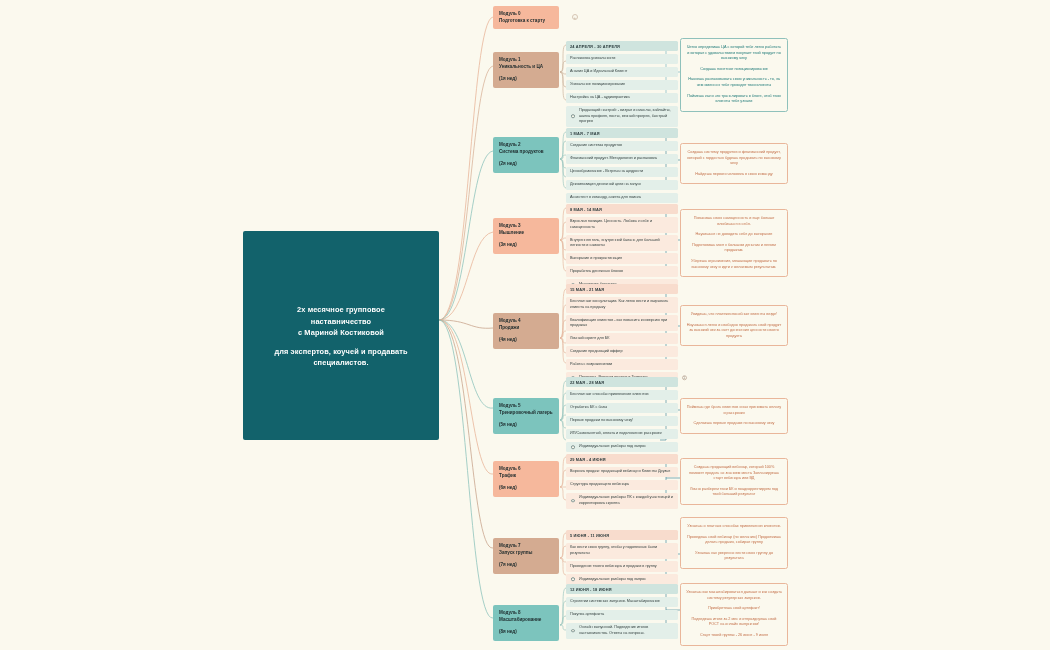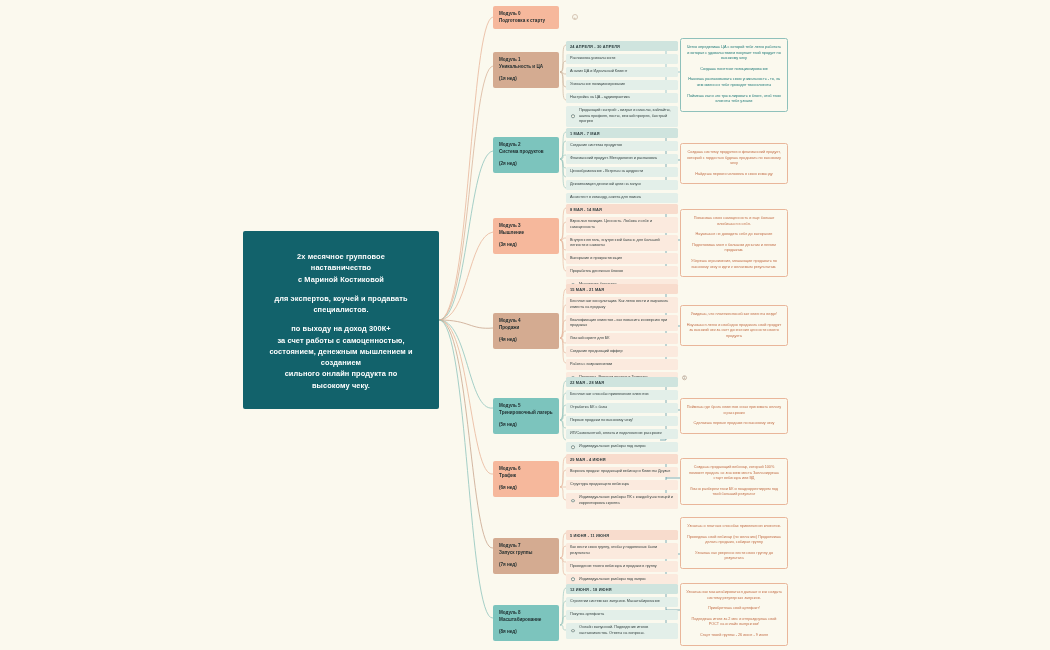--- a/index.html
+++ b/index.html
@@ -18,21 +18,21 @@
   #wires {
     position: absolute; left: 0; top: 0;
     width: 1050px; height: 650px;
     pointer-events: none;
   }
 
   
   .root-node {
     position: absolute;
     left: 243px; top: 231px;
-    width: 196px; height: 178px;
+    width: 196px; height: 209px;
     background: #12626b;
     color: #ffffff;
     border-radius: 2px;
     padding: 10px 8px 8px 8px;
     text-align: center;
     font-size: 7.4px;
     font-weight: bold;
     line-height: 1.52;
     letter-spacing: 0.1px;
     display: flex;
@@ -178,26 +178,20 @@
       <path d="M660,588 L666,588 L666,632 L660,632 M666,610 L680,610" stroke="#4d8fa0"></path>
     </g>
   </svg>
 
   <div class="root-node">
     <div class="root-para">2х месячное групповое
 наставничество
 с Мариной Костиковой</div>
     <div class="root-para">для экспертов, коучей и продавать
 специалистов.</div>
-    <div class="root-para">по выходу на доход 300К+
-за счет работы с самоценностью,
-состоянием, денежным мышлением и
-созданием
-сильного онлайн продукта по
-высокому чеку.</div>
   </div>
 
   <div class="module c-peach" style="left:493px; top:6px;">
     <span class="m-title">Модуль 0</span>
     <span class="m-sub">Подготовка к старту</span>
   </div>
   <div class="collapse-dot" style="left:572px; top:14px;">+</div>
 
   <div class="module c-tan" style="left:493px; top:52px;">
     <span class="m-title">Модуль 1</span>

